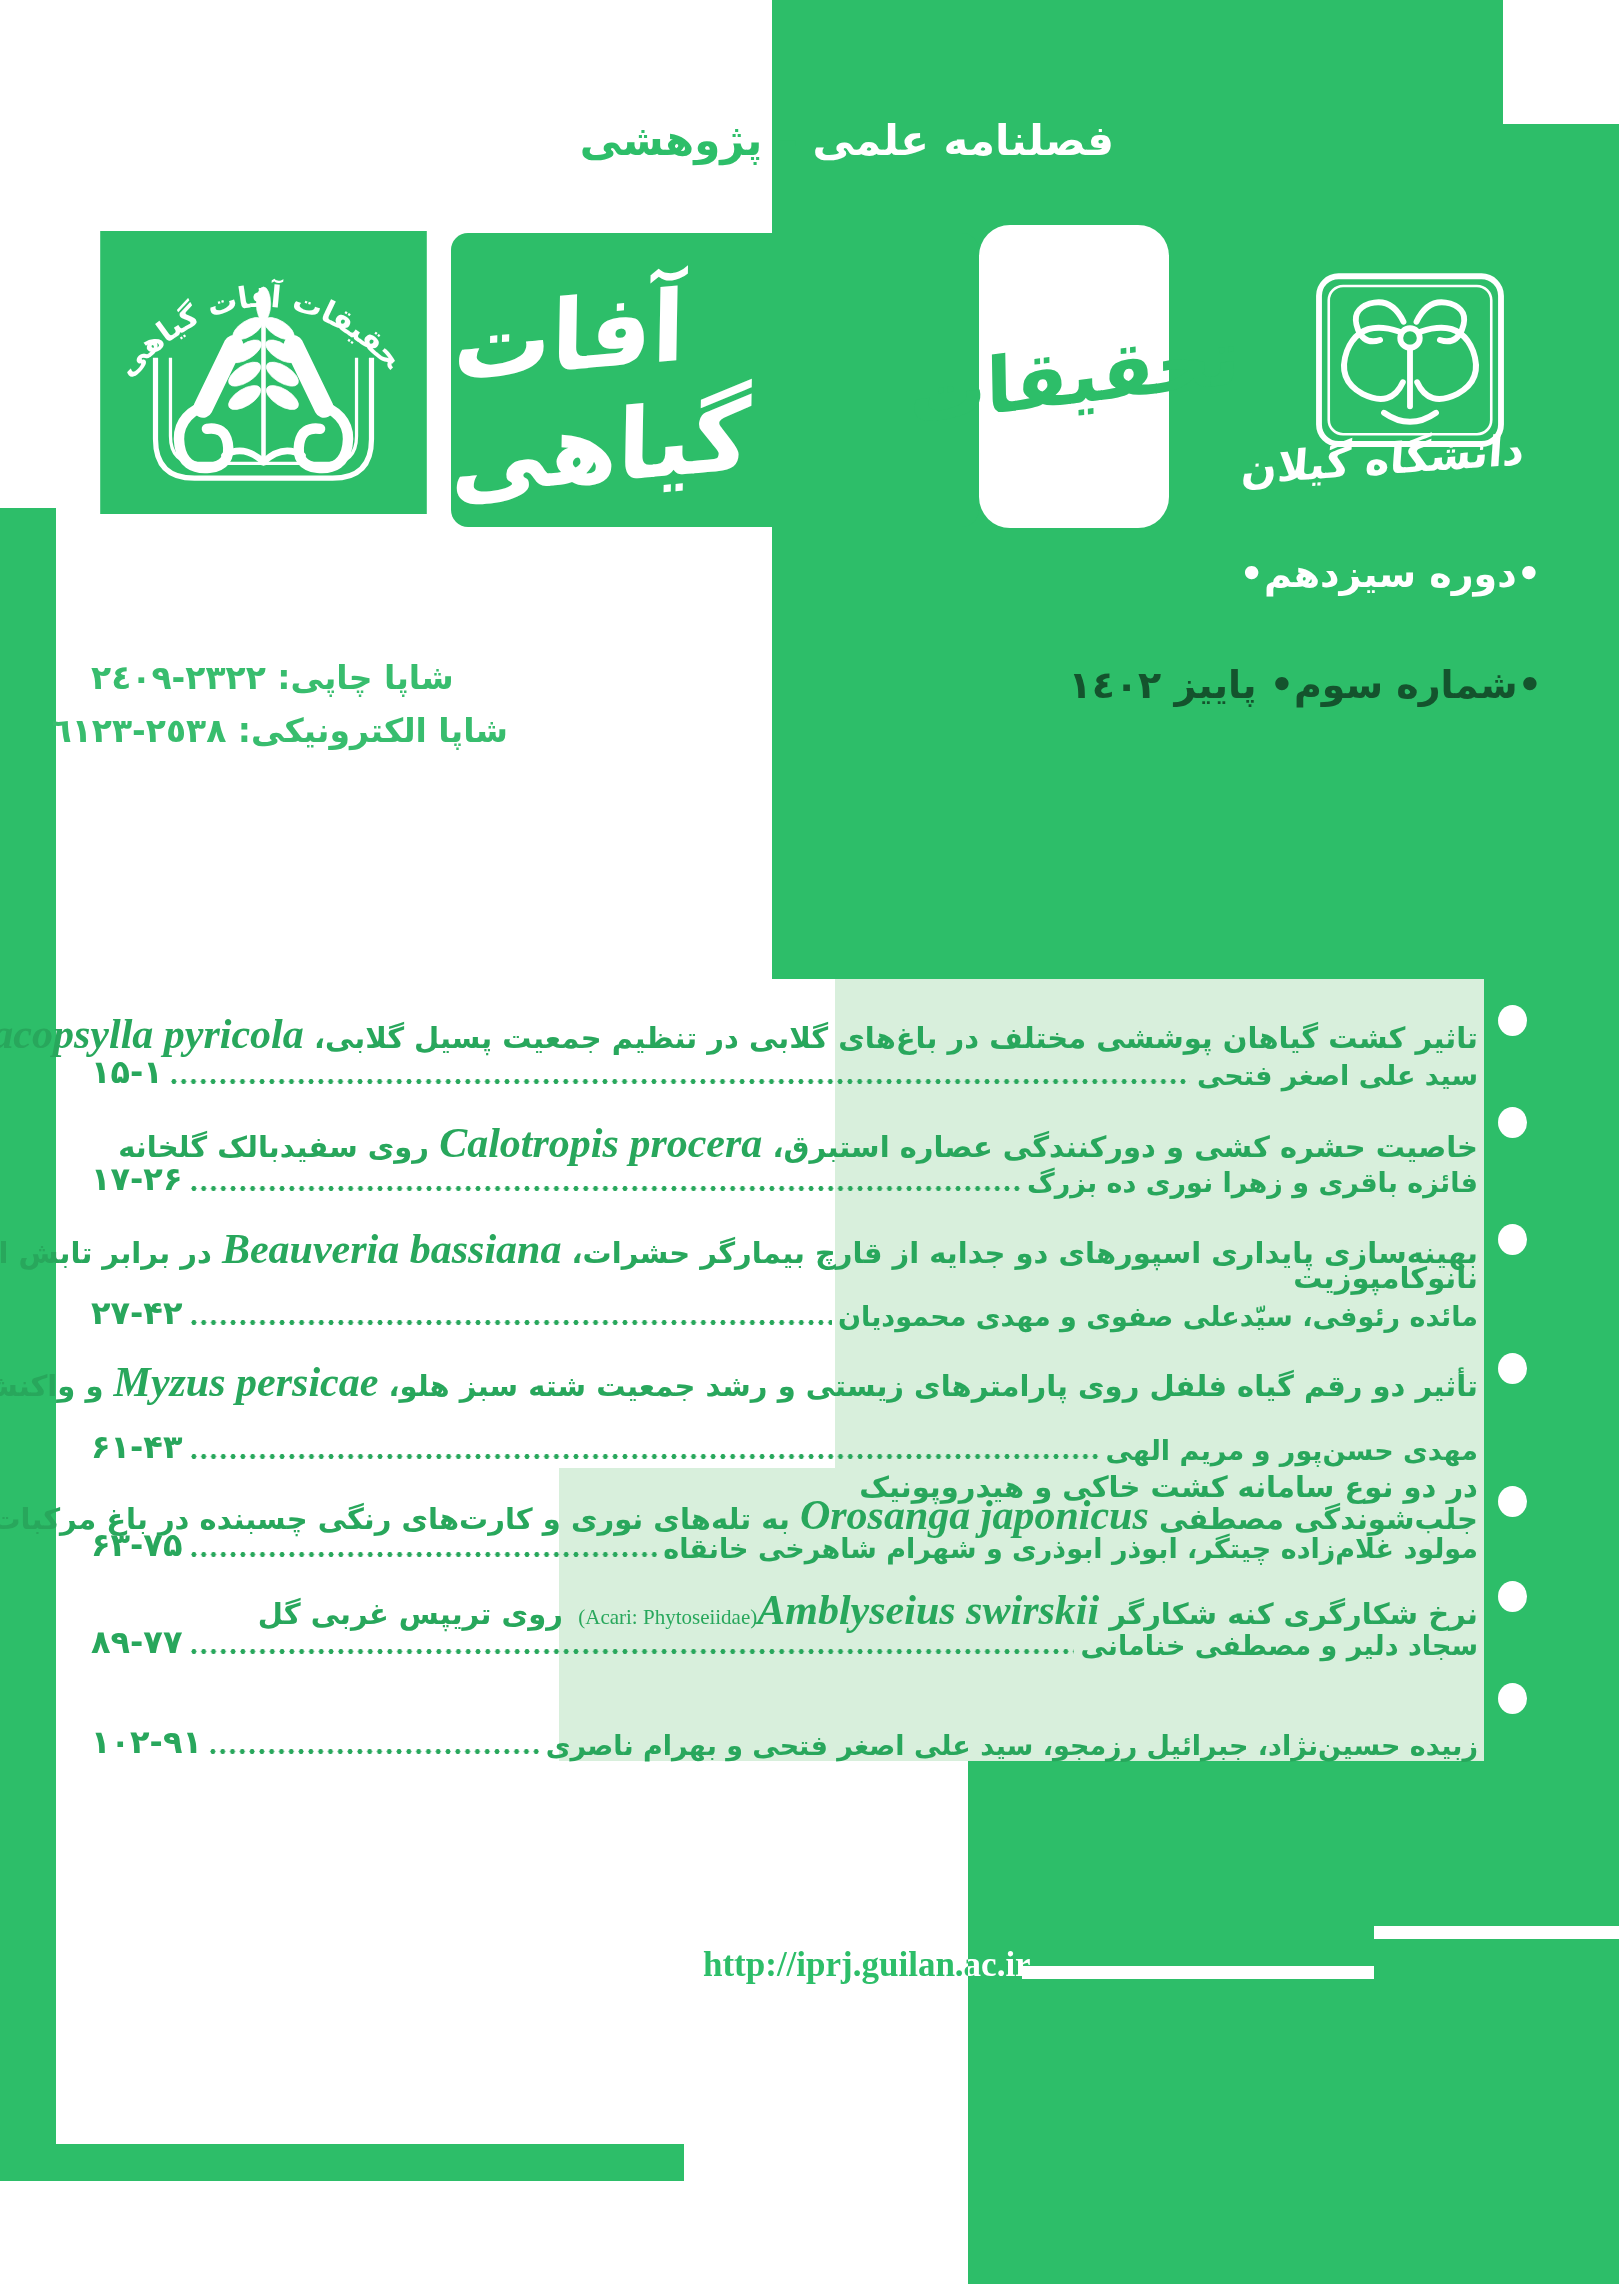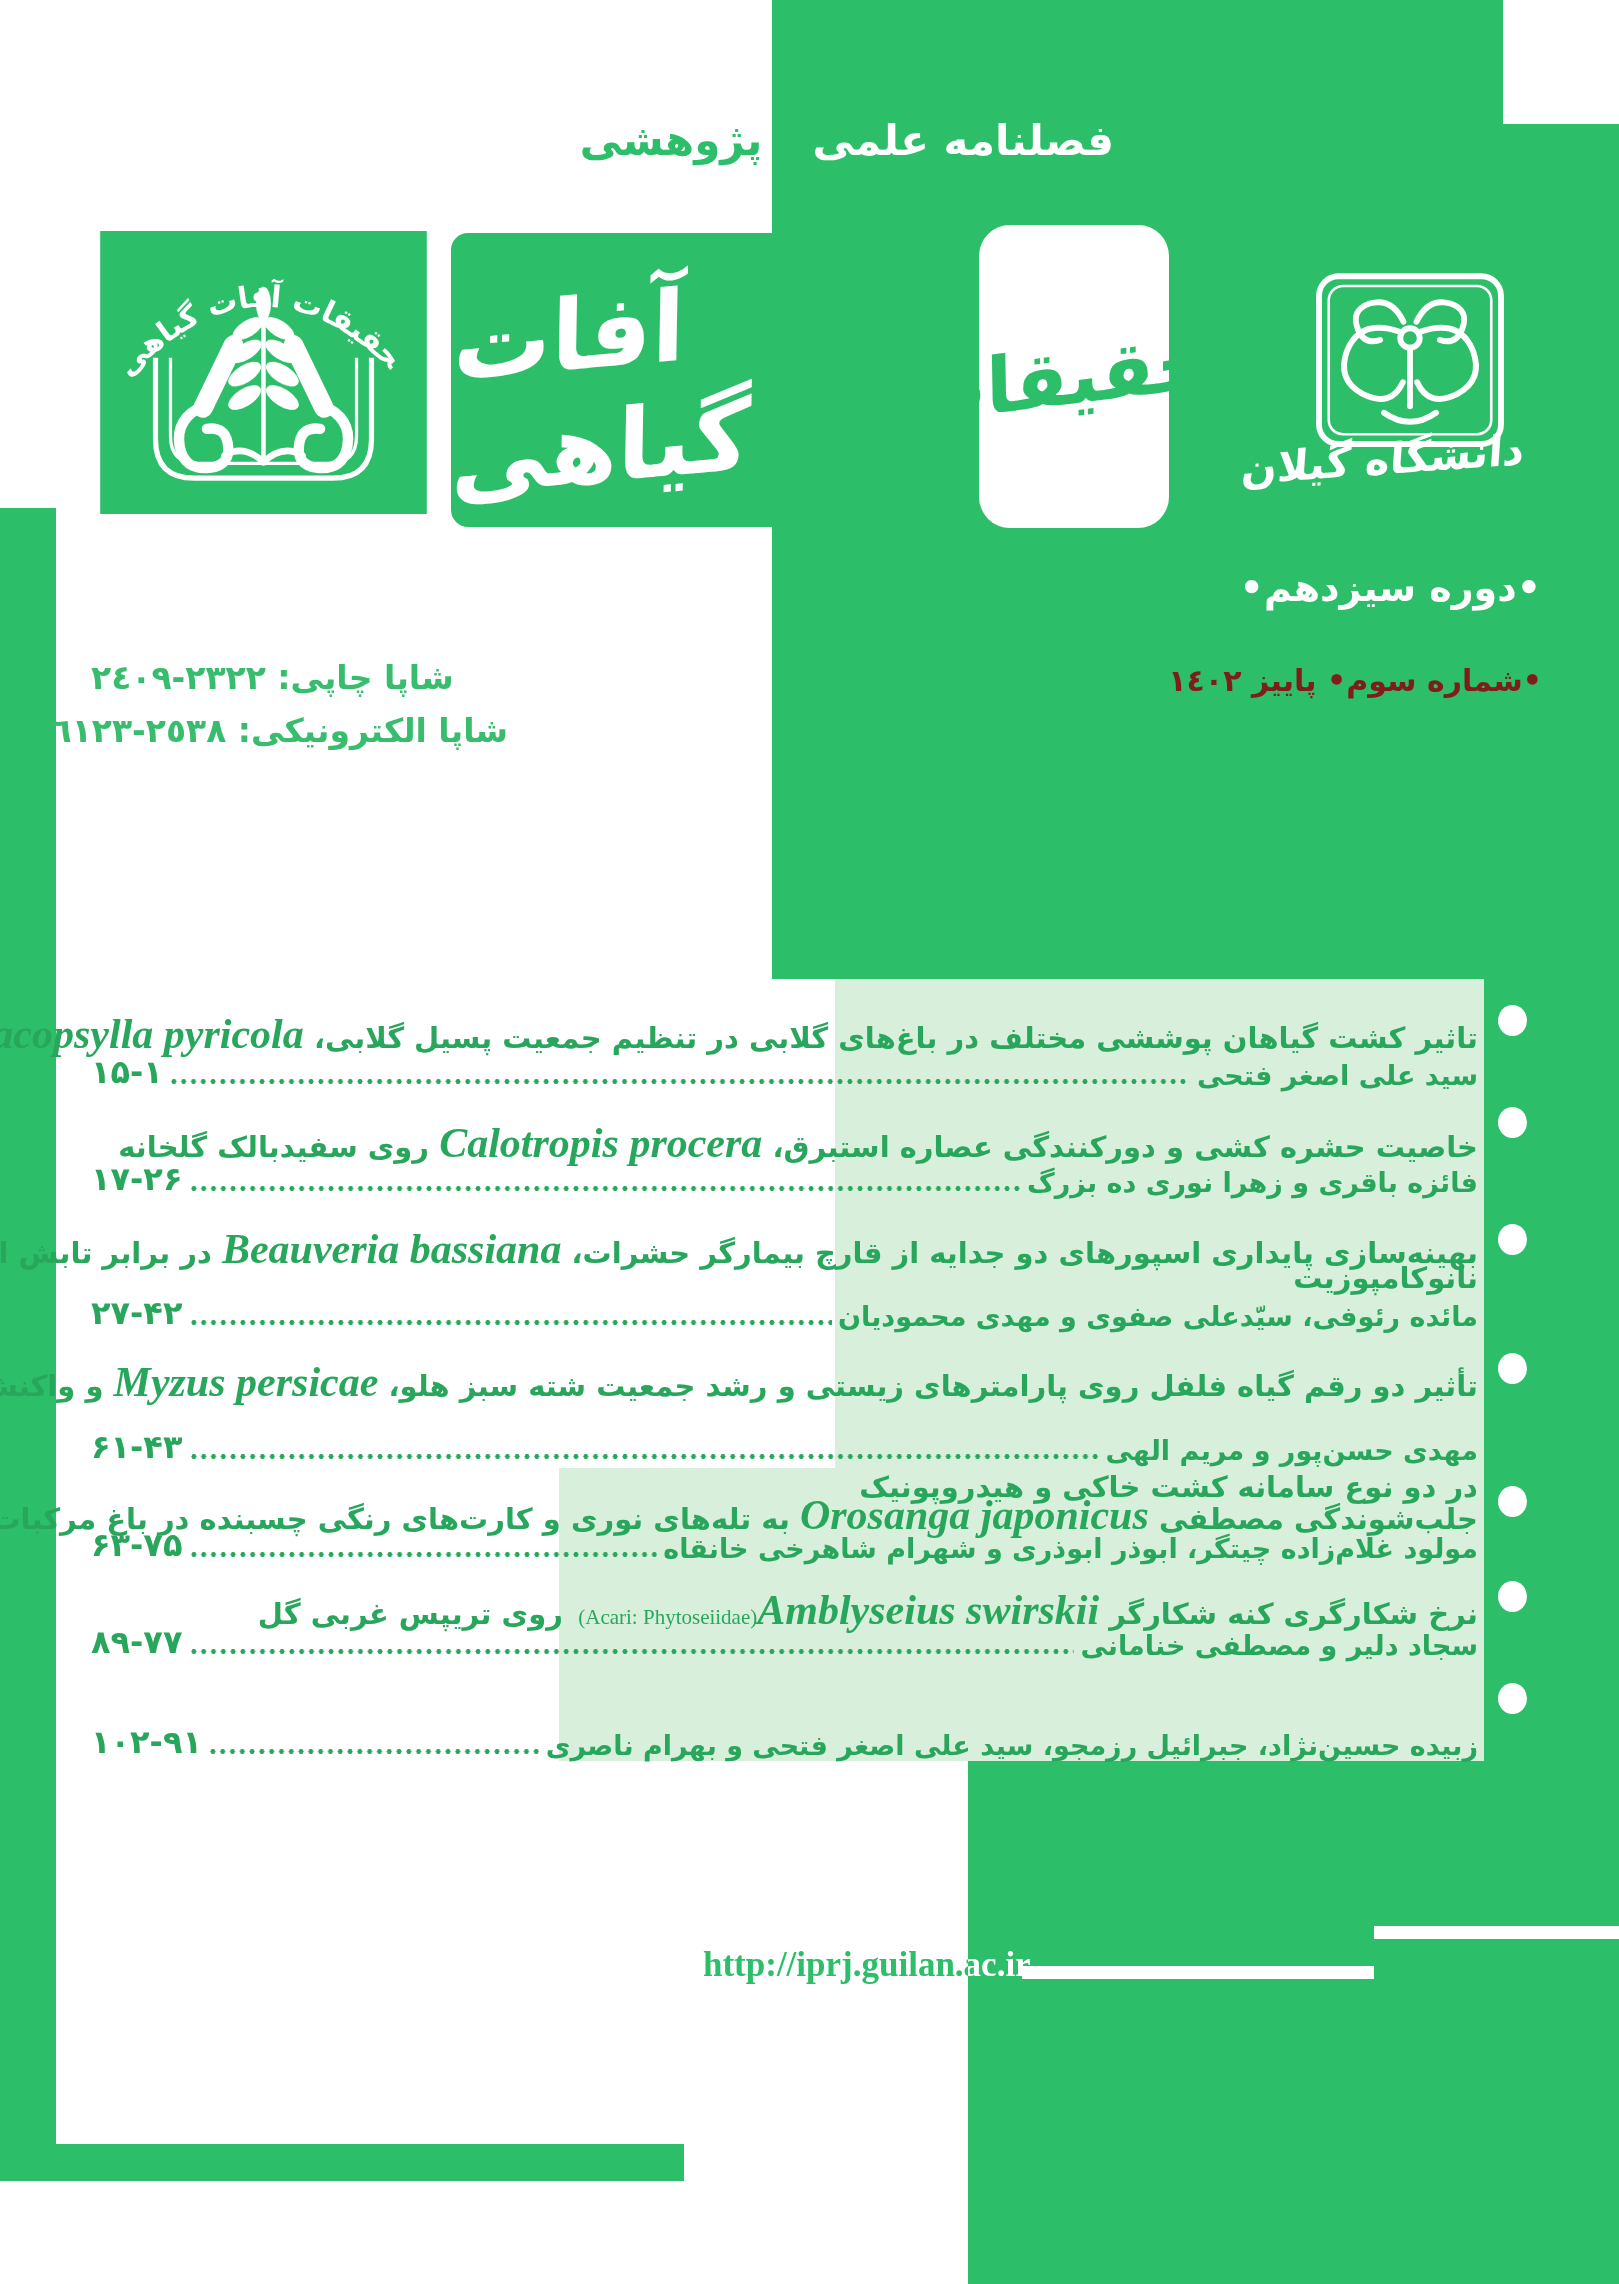--- a/index.html
+++ b/index.html
@@ -35,22 +35,22 @@
   #title-green-box .cal{color:#fff;font-size:98px;font-weight:bold;transform:rotate(-5deg) skewX(-6deg);}
   #title-white-box{left:979px;top:225px;width:190px;height:303px;background:#fff;
     border-radius:31px;display:flex;align-items:center;justify-content:center;}
   #title-white-box .cal{color:var(--green);font-size:77px;font-weight:bold;transform:rotate(-7deg) skewX(-6deg);}
   
   #emblem{left:100px;top:231px;width:327px;height:283px;}
   #uni-logo{left:1257px;top:260px;width:306px;height:273px;}
   #uni-name{left:1240px;top:435px;width:286px;text-align:center;color:#fff;
     font-size:42px;font-weight:bold;transform:rotate(-4deg) skewX(-8deg);}
   
-  #vol-line{right:78px;top:566px;direction:rtl;color:#fff;font-weight:bold;font-size:38px;white-space:nowrap;}
-  #issue-line{right:77px;top:663px;direction:rtl;color:#7f1d1d;font-weight:bold;font-size:30px;white-space:nowrap;}
+  #vol-line{right:78px;top:552px;direction:rtl;color:#fff;font-weight:bold;font-size:38px;white-space:nowrap;}
+  #issue-line{right:77px;top:663px;direction:rtl;color:#14532d;font-weight:bold;font-size:38px;white-space:nowrap;}
   
   #issn{left:91px;top:651px;direction:rtl;text-align:left;color:var(--issnGreen);
     font-weight:bold;font-size:33px;line-height:53px;width:417px;white-space:nowrap;}
   #issn .num{unicode-bidi:isolate;}
   
   .toc-bullet{width:29px;height:31px;background:#fff;border-radius:50%;left:1498px;}
   .toc-title{right:141px;direction:rtl;white-space:nowrap;color:var(--tocGreen);
     font-weight:bold;font-size:29px;}
   .toc-title .lat{font-family:"Liberation Serif",serif;font-style:italic;font-weight:bold;font-size:42px;}
   .toc-title .lat-up{font-family:"Liberation Serif",serif;font-style:normal;font-weight:normal;font-size:21px;}

